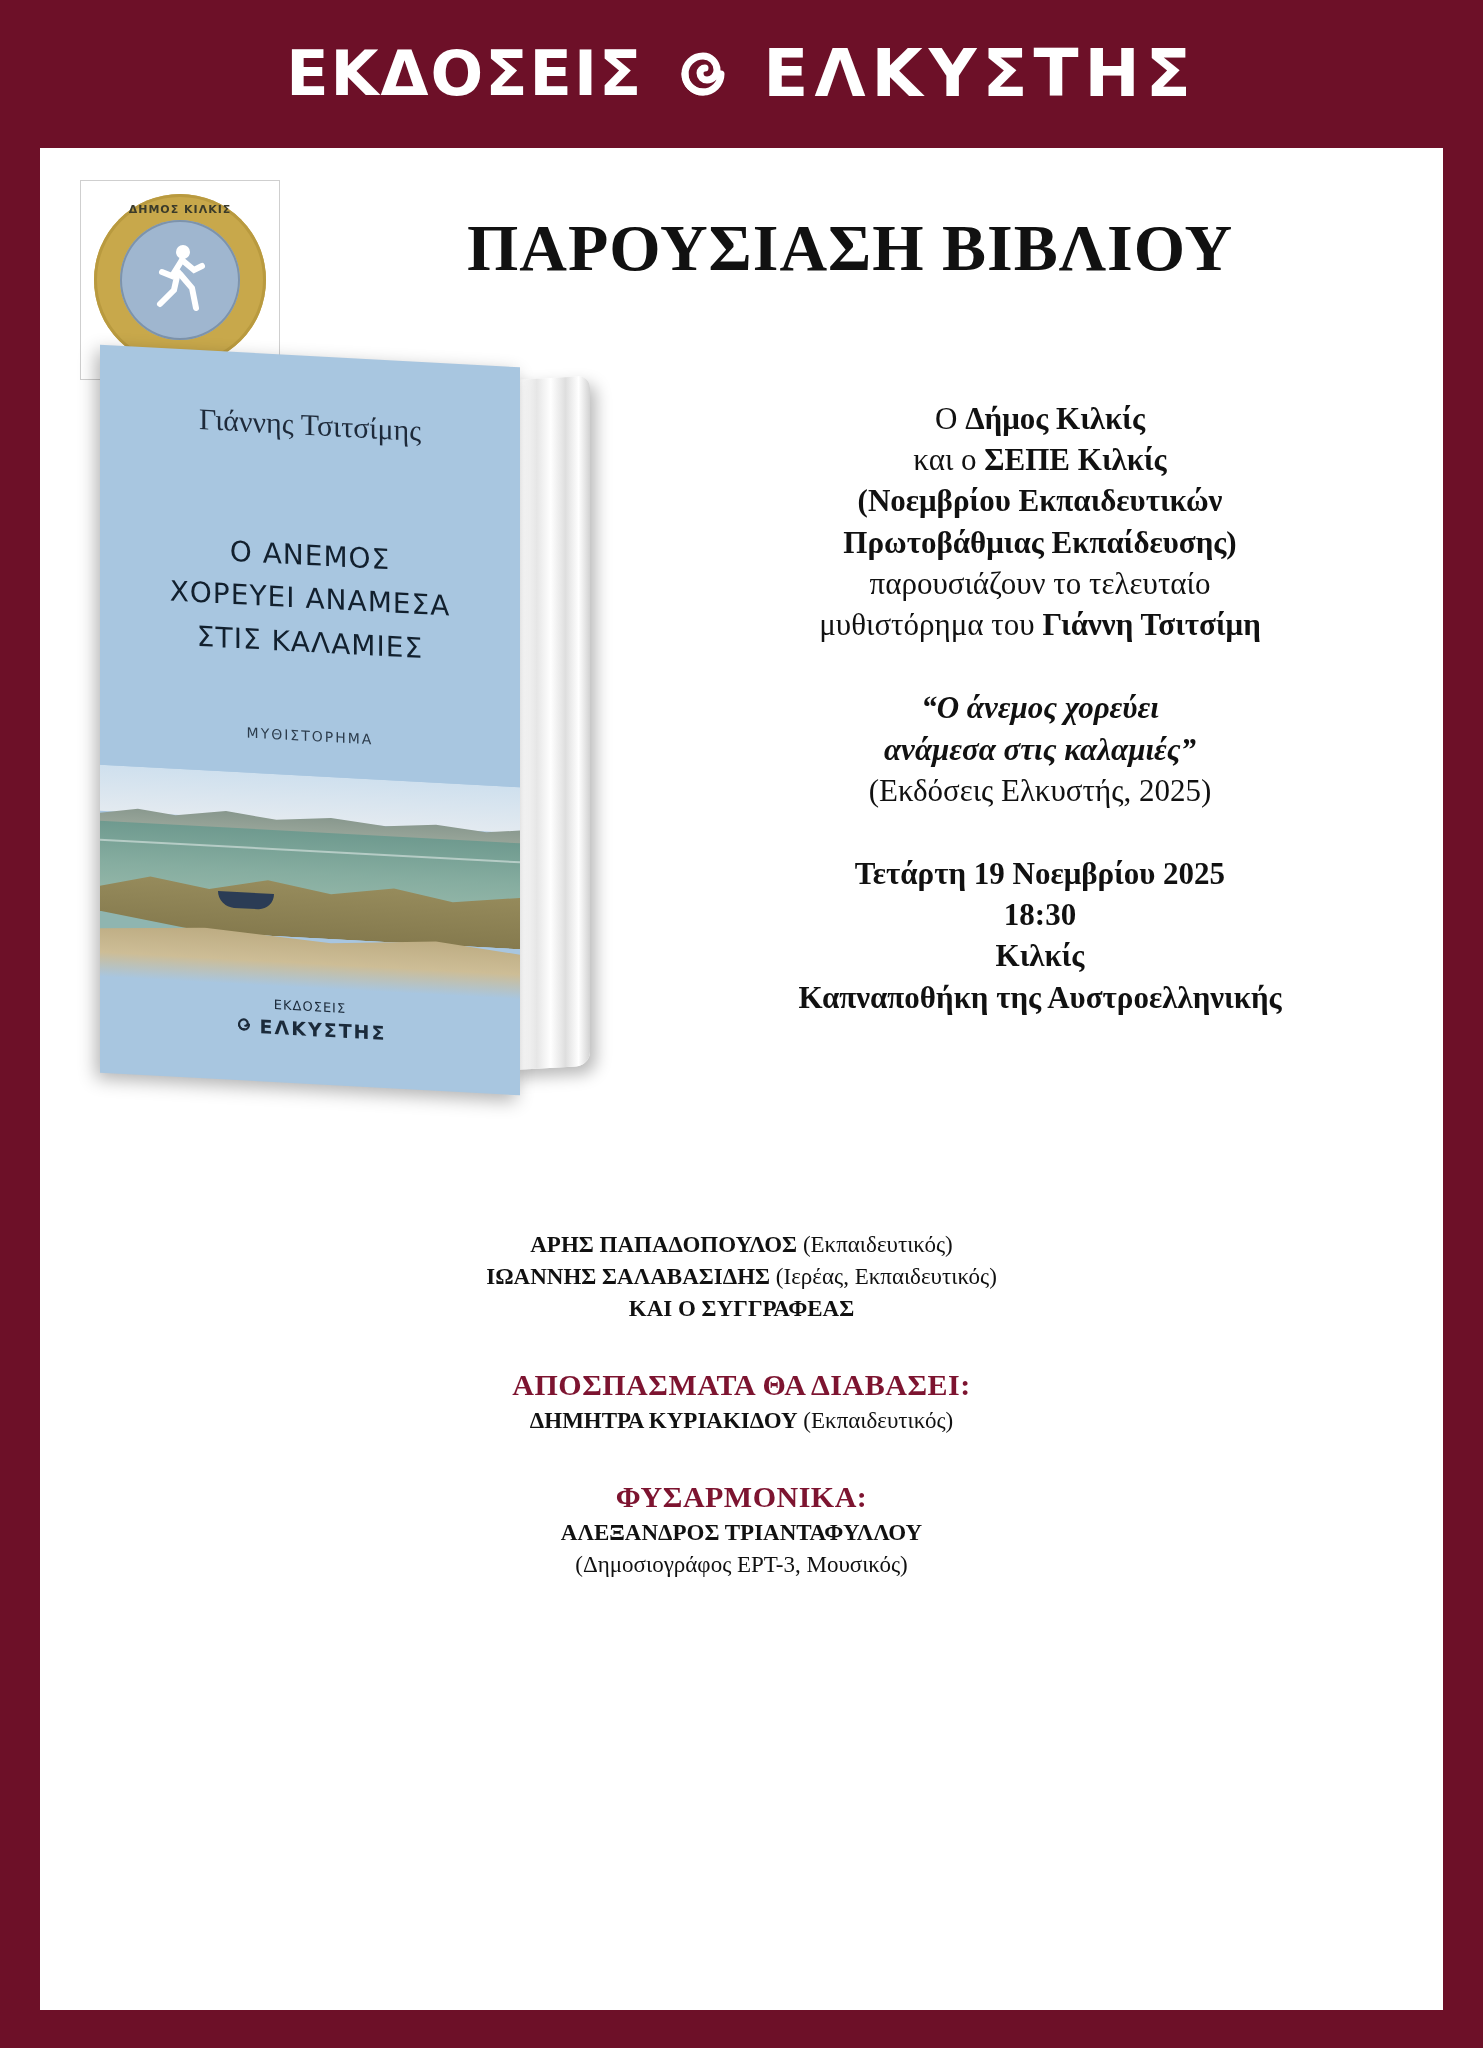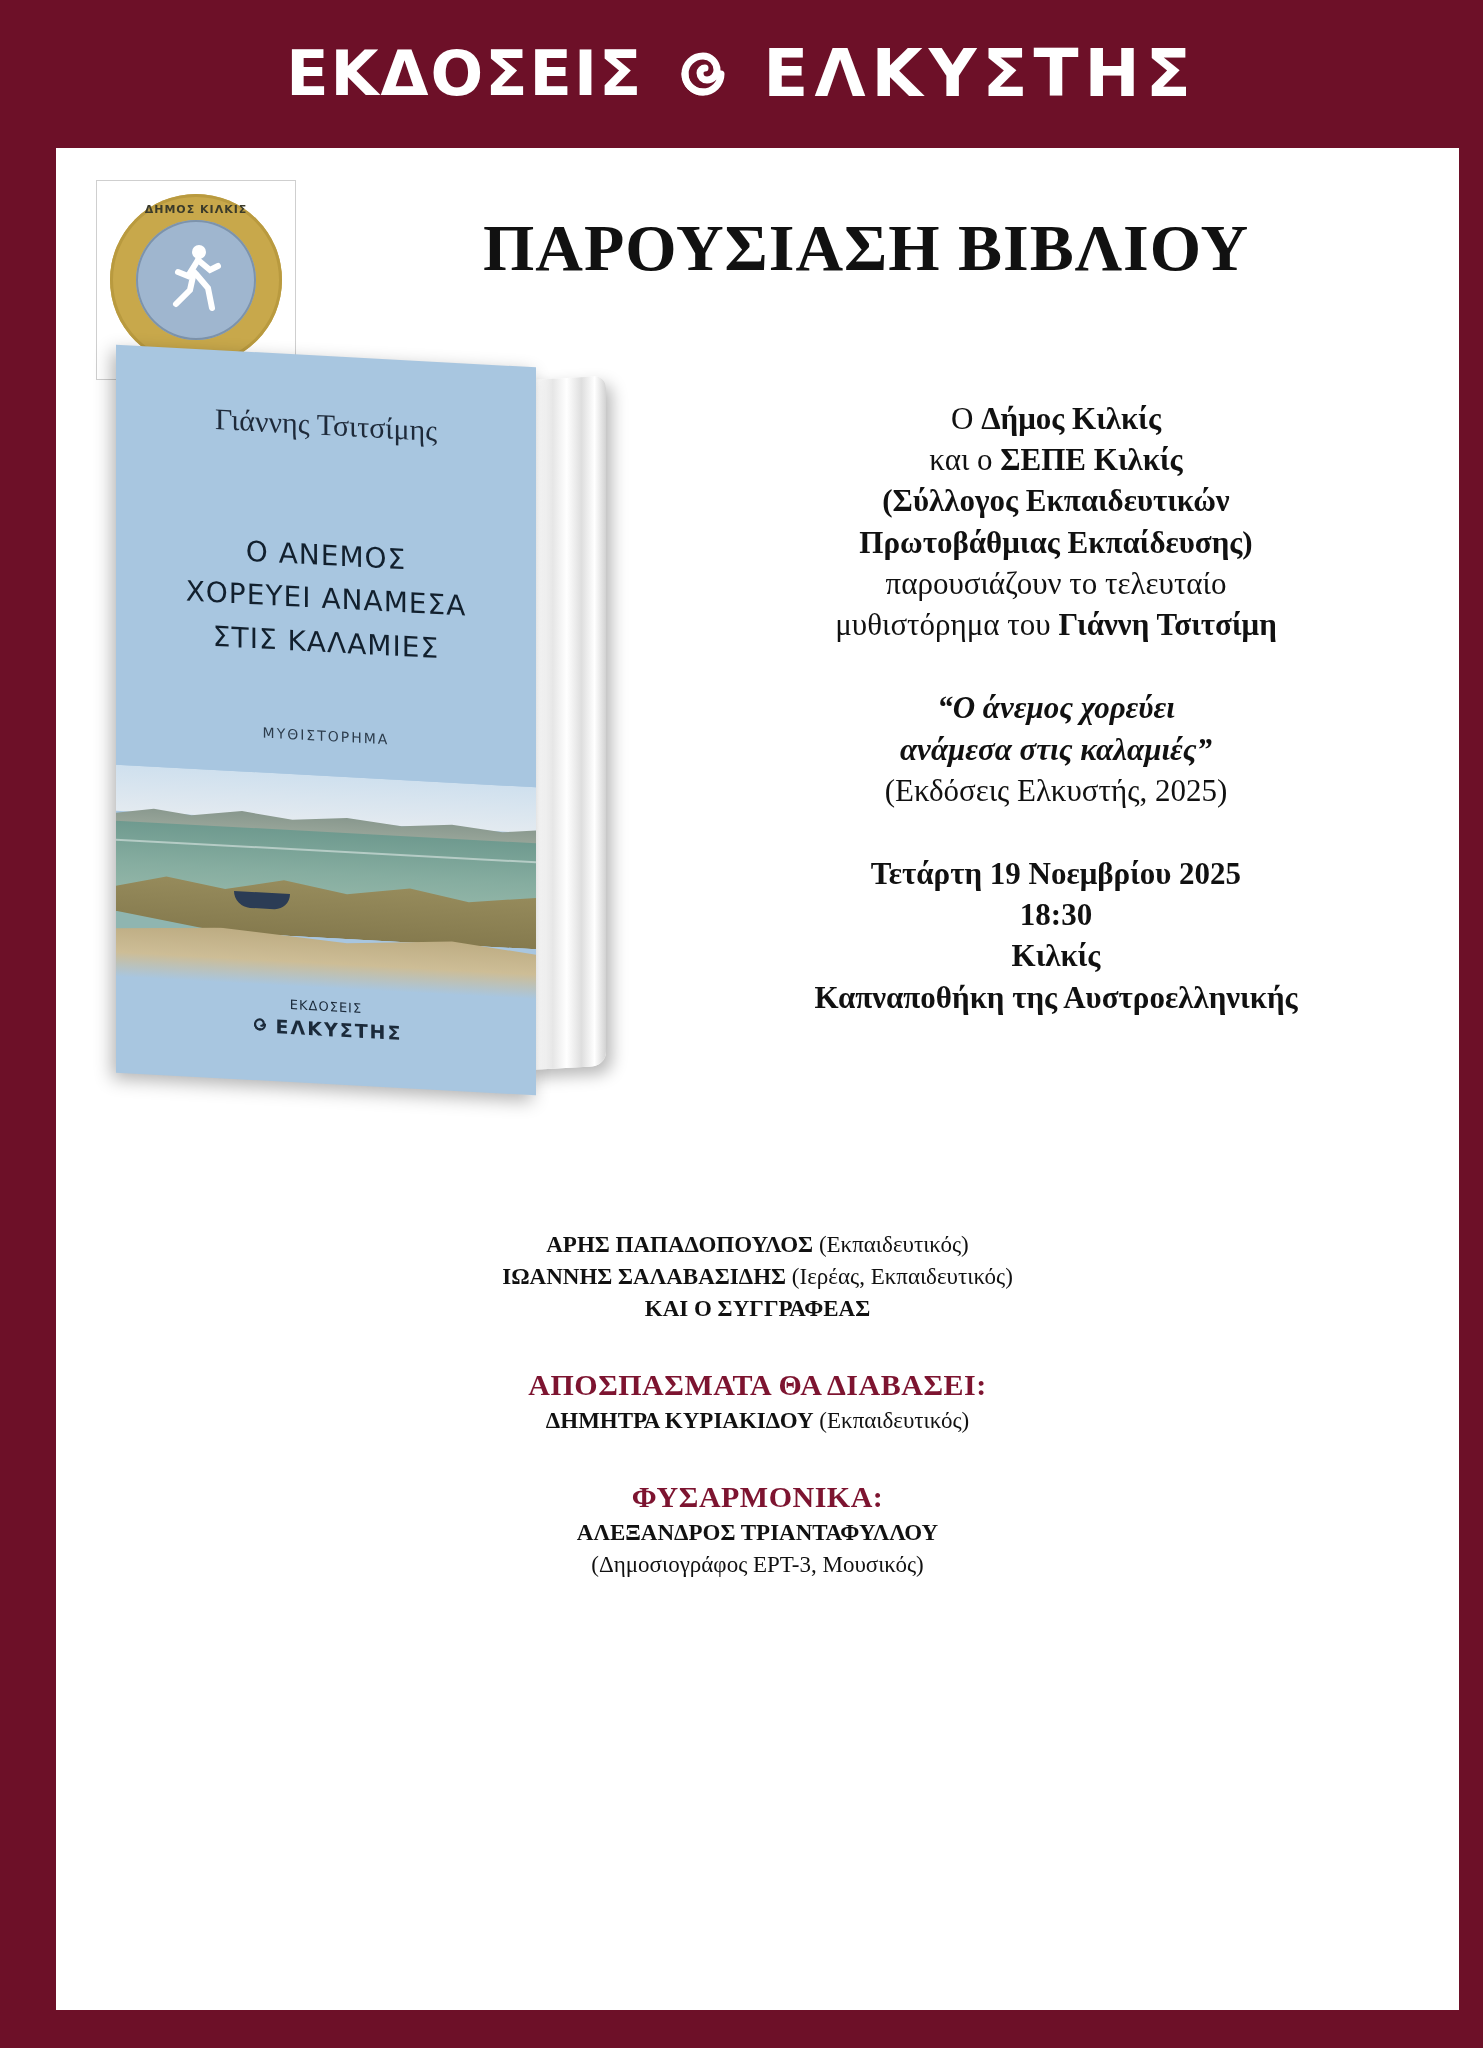--- a/index.html
+++ b/index.html
@@ -51,21 +51,21 @@
   }
   .spiral-mark {
     width: 84px;
     height: 84px;
     position: relative;
   }
   
   .page {
     position: absolute;
     top: 148px;
-    left: 56px;
+    left: 40px;
     width: 1403px;
     height: 1862px;
     background: #ffffff;
     box-sizing: border-box;
   }
   
   .seal-box {
     position: absolute;
     top: 32px;
     left: 40px;
@@ -361,21 +361,21 @@
               </svg>
             </span><span>ΕΛΚΥΣΤΗΣ</span>
           </span>
         </div>
       </div>
     </div>
 
     <div class="info-col">
       <p><span>Ο </span><span class="b">Δήμος Κιλκίς</span></p>
       <p><span>και ο </span><span class="b">ΣΕΠΕ Κιλκίς</span></p>
-      <p class="b">(Σύλλογος Εκπαιδευτικών</p>
+      <p class="b">(Νοεμβρίου Εκπαιδευτικών</p>
       <p class="b">Πρωτοβάθμιας Εκπαίδευσης)</p>
       <p>παρουσιάζουν το τελευταίο</p>
       <p><span>μυθιστόρημα του </span><span class="b">Γιάννη Τσιτσίμη</span></p>
 
       <div class="gap-md"></div>
 
       <p class="book-quote">“Ο άνεμος χορεύει</p>
       <p class="book-quote">ανάμεσα στις καλαμιές”</p>
       <p class="pubinfo">(Εκδόσεις Ελκυστής, 2025)</p>
 

